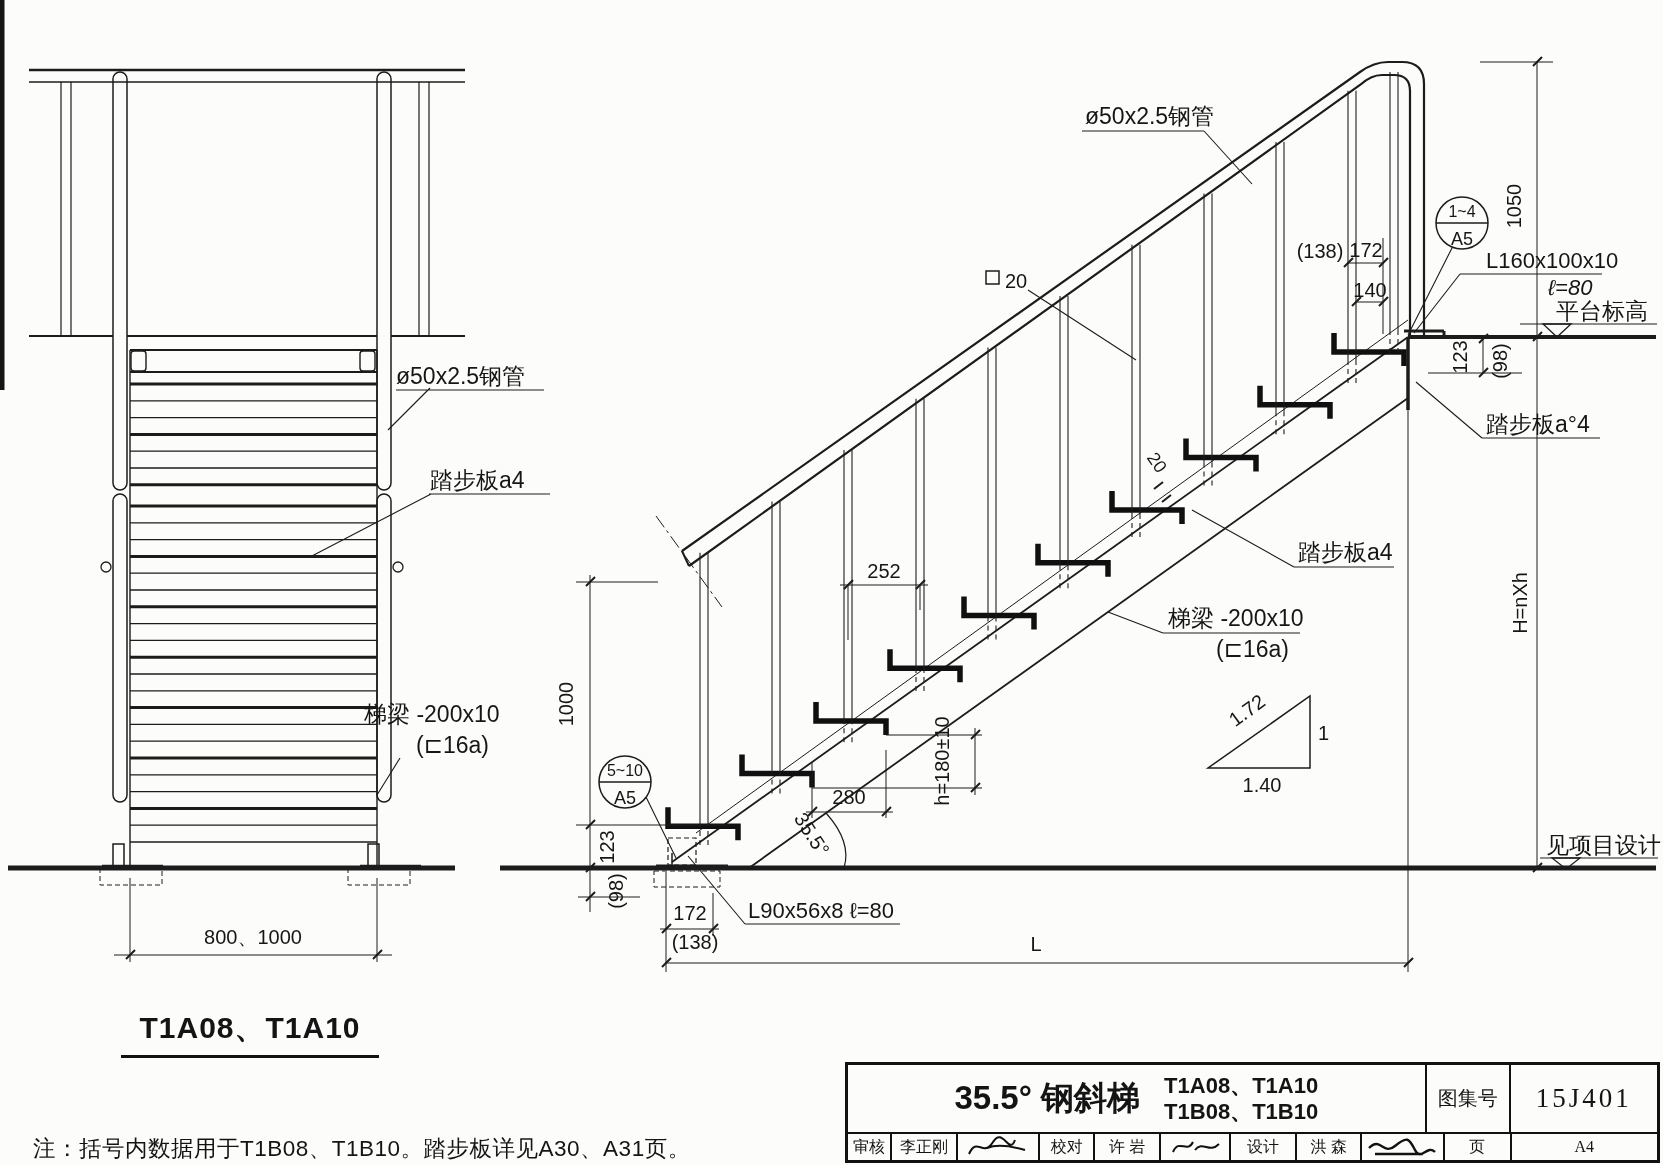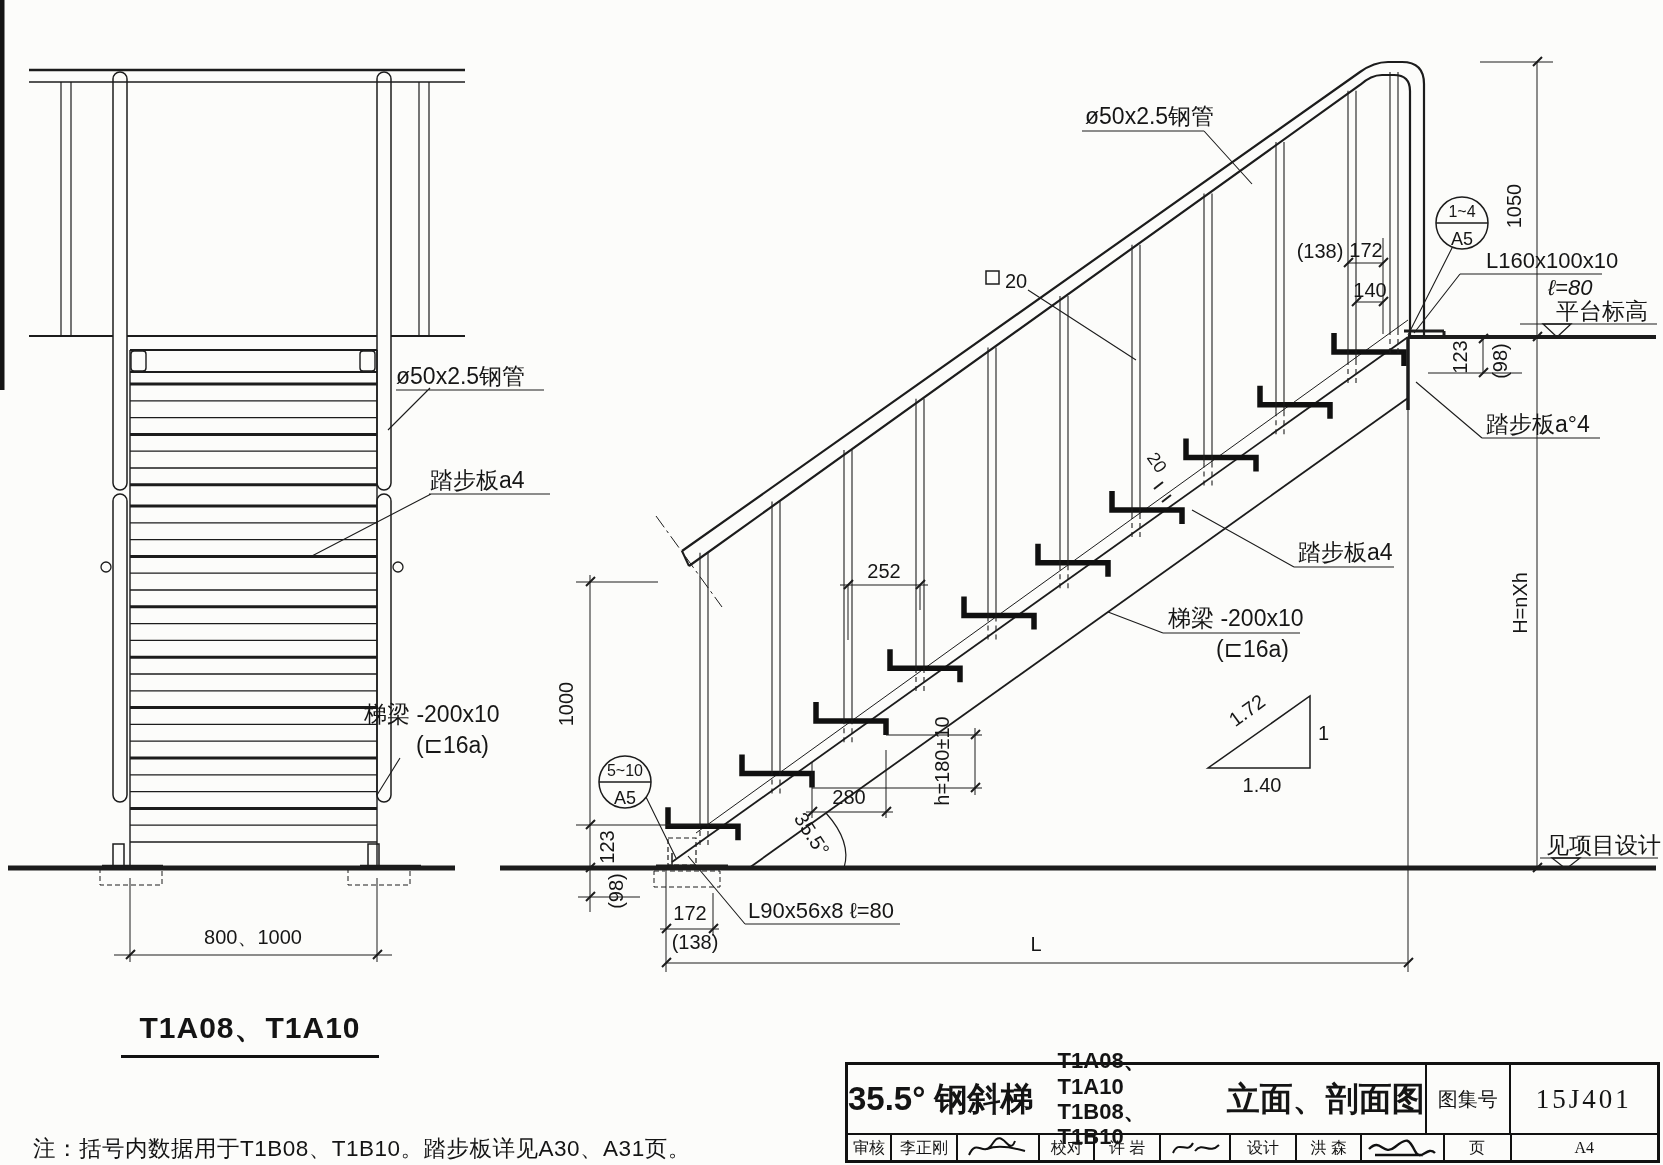--- a/index.html
+++ b/index.html
@@ -293,21 +293,20 @@
 <div class="abs note">注：括号内数据用于T1B08、T1B10。踏步板详见A30、A31页。</div>
 
 <div class="abs tb">
   <div class="r1">
     <div class="cell c-title">
       <span class="bigt">35.5° 钢斜梯</span>
       <span class="models">
         <span>T1A08、T1A10</span>
         <span>T1B08、T1B10</span>
       </span>
-      <span class="bigt">立面、剖面图</span>
     </div>
     <div class="cell c-atlas">图集号</div>
     <div class="cell c-atlasno">15J401</div>
   </div>
   <div class="r2">
     <div class="cell w46">审核</div>
     <div class="cell w69">李正刚</div>
     <div class="cell w86 sig">
       <svg width="70" height="26" viewBox="0 0 70 26">
         <path d="M6,20C14,2 20,24 30,8S46,22 52,6M24,14C34,10 48,12 62,16" stroke="#111" stroke-width="2" fill="none"></path>

